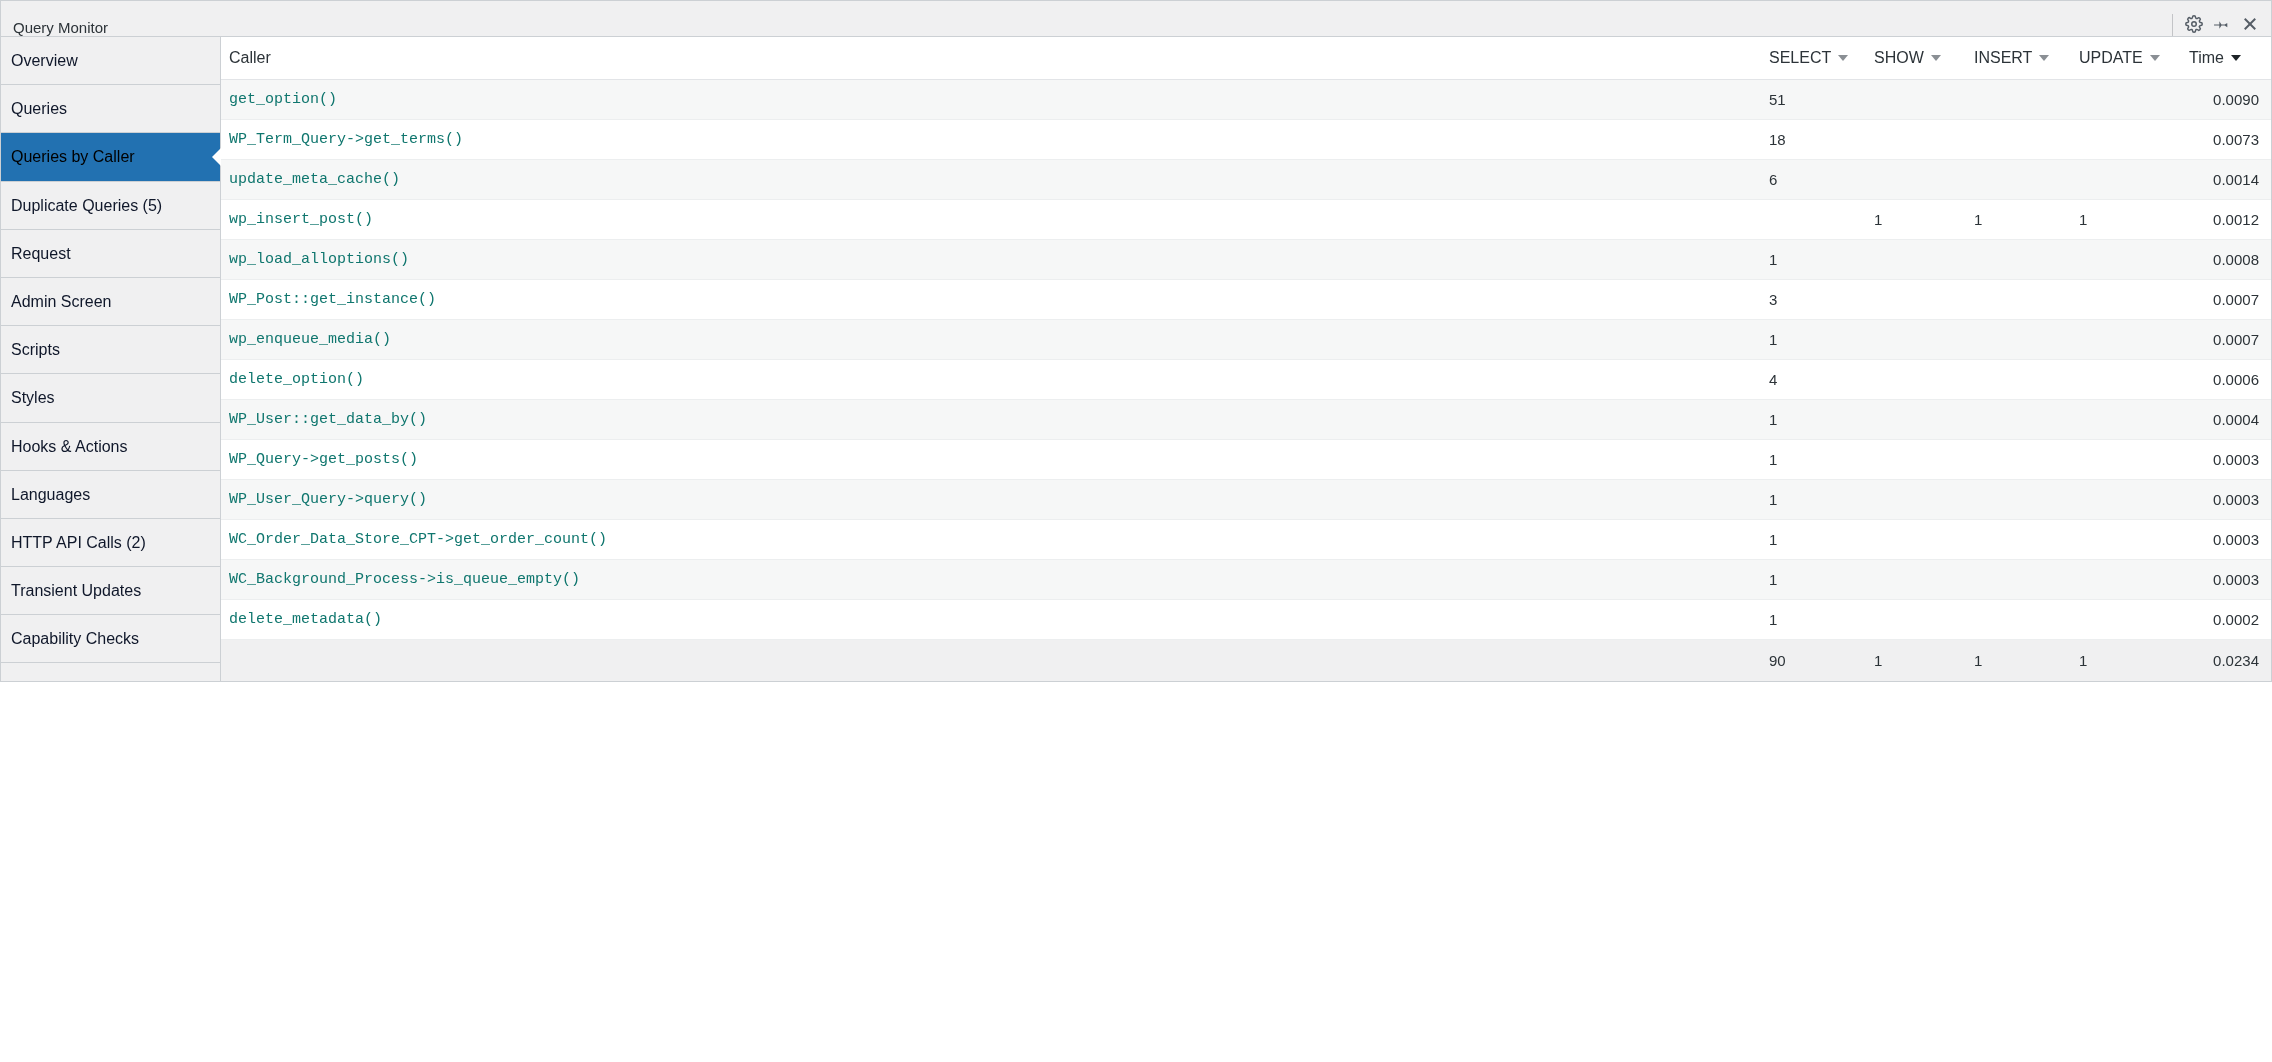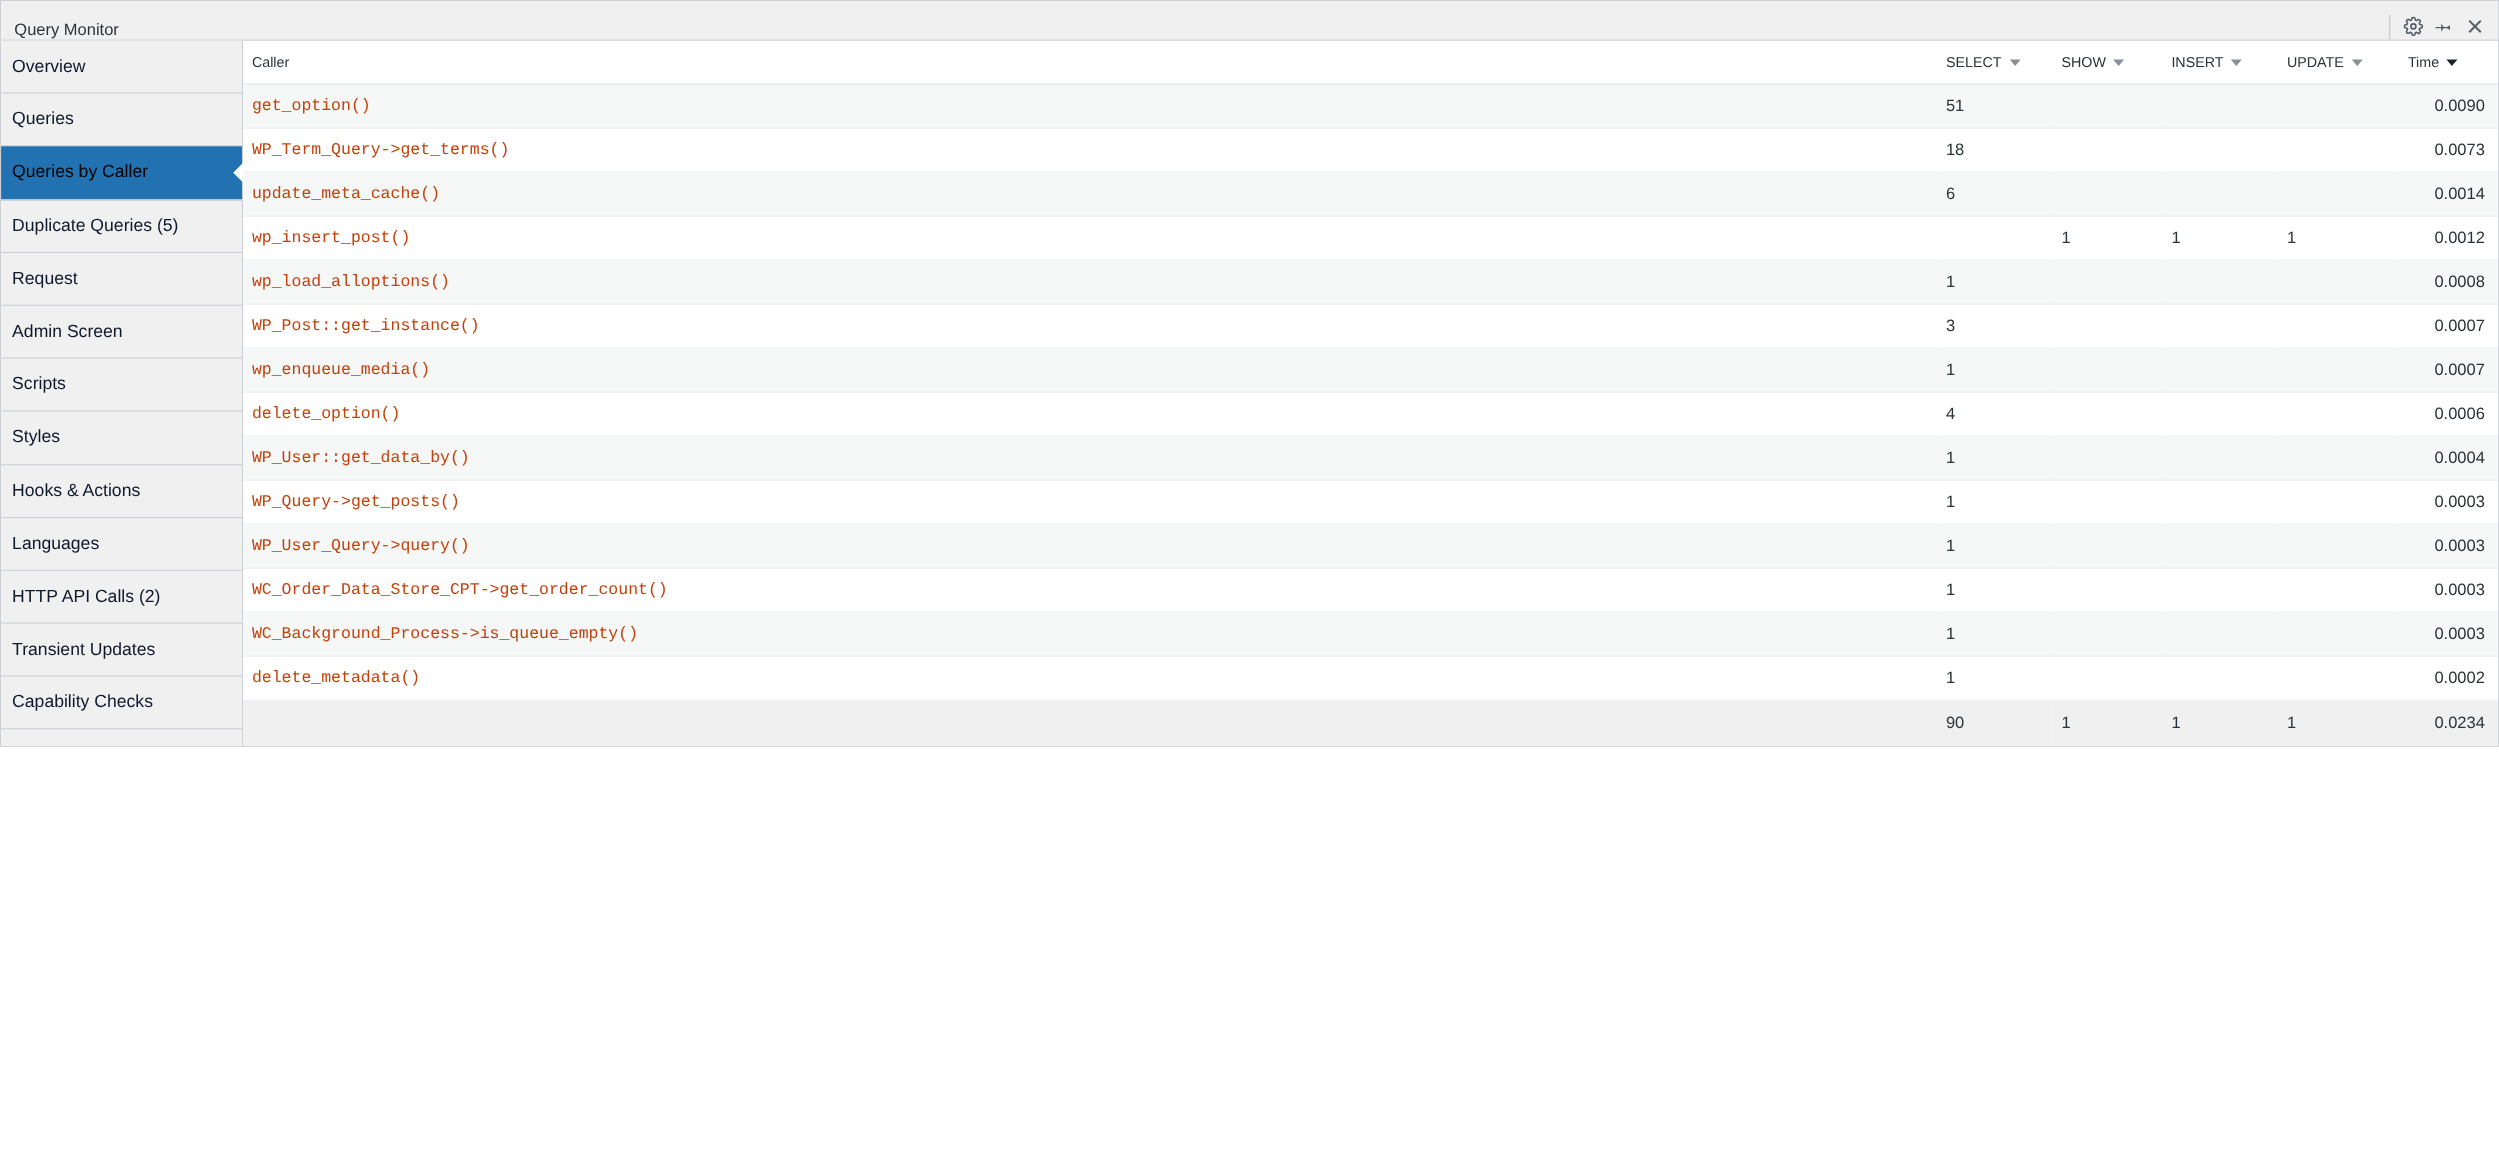--- a/index.html
+++ b/index.html
@@ -14,30 +14,30 @@
   .body { display: flex; }
   .sidebar { width: 220px; flex: 0 0 220px; background: #f0f0f1; border-right: 1px solid #ccd0d4; }
   .sidebar-item { display: block; padding: 14px 10px; font-size: 16px; color: #0f172a; border-bottom: 1px solid #ccd0d4; cursor: pointer; position: relative; line-height: 1.2; }
   .sidebar-item.active { background: #2271b1; color: #000000; }
   .sidebar-item.active::after {
     content: ""; position: absolute; right: -1px; top: 50%; transform: translateY(-50%);
     width: 0; height: 0; border-top: 9px solid transparent; border-bottom: 9px solid transparent; border-right: 9px solid #fff;
   }
   .main { flex: 1 1 auto; overflow-x: auto; }
   table { width: 100%; border-collapse: collapse; table-layout: fixed; }
-  thead th { text-align: left; font-weight: 400; font-size: 13px; padding: 12px 8px; border-bottom: 1px solid #e2e4e7; background: #fff; color: #2c3338; white-space: nowrap; }
+  thead th { text-align: left; font-weight: 400; font-size: 16px; padding: 12px 8px; border-bottom: 1px solid #e2e4e7; background: #fff; color: #2c3338; white-space: nowrap; }
   thead th.num, thead th.time-col { text-align: left; }
   th .th-inner { display: inline-flex; align-items: center; gap: 6px; }
   .sort-icon { display: inline-flex; }
   .sort-icon svg { width: 12px; height: 12px; }
   tbody td { padding: 11px 8px; border-bottom: 1px solid #eceeef; font-size: 15px; vertical-align: middle; }
   tbody tr:nth-child(odd) td { background: #f6f7f7; }
   tbody tr:nth-child(even) td { background: #fff; }
   td.caller { font-family: ui-monospace, SFMono-Regular, Menlo, Consolas, "Liberation Mono", monospace; color: #2271b1; }
-  td.caller a { color: #c2410c; text-decoration: none; cursor: pointer; }
+  td.caller a { color: #0f766e; text-decoration: none; cursor: pointer; }
   td.num { padding-right: 20px; font-variant-numeric: tabular-nums; }
   td.time { text-align: right; padding-right: 12px; font-variant-numeric: tabular-nums; }
   tfoot td { background: #f0f0f1; border-top: 1px solid #dcdcde; padding: 12px 8px; font-size: 15px; }
   tfoot td.num { text-align: left; padding-right: 20px; font-variant-numeric: tabular-nums; }
   tfoot td.time { text-align: right; padding-right: 12px; font-variant-numeric: tabular-nums; }
   col.col-caller {}
   col.col-num { width: 105px; }
   col.col-show { width: 100px; }
   col.col-insert { width: 105px; }
   col.col-update { width: 110px; }

